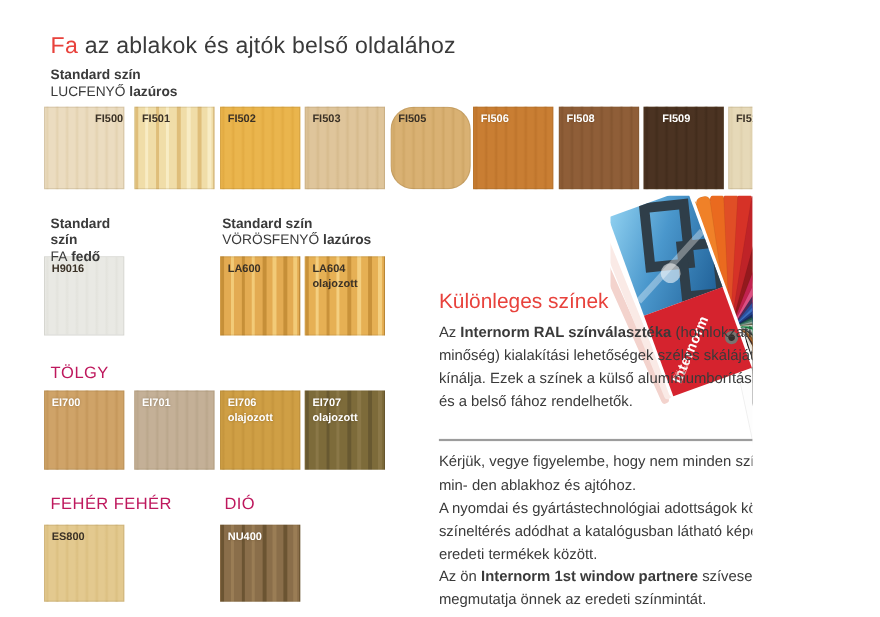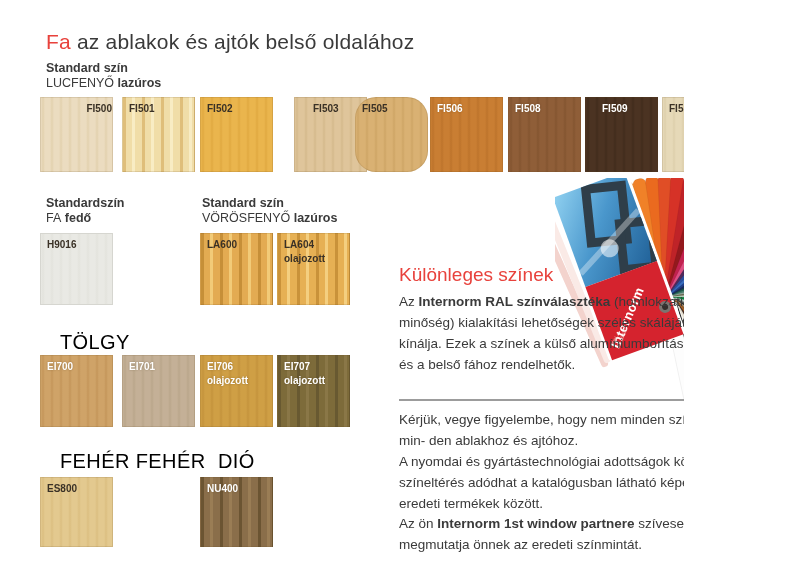--- a/index.html
+++ b/index.html
@@ -3,22 +3,22 @@
 <meta charset="utf-8">
 <style>
   html,body{margin:0;padding:0;background:#fff;}
   .page{position:relative;width:684px;height:561px;background:#ffffff;overflow:hidden;
         font-family:"Liberation Sans","DejaVu Sans",sans-serif;color:#3a3a3a;}
   .abs{position:absolute;}
   .red{color:#e8423c;}
   .page-title{left:46px;top:30px;font-size:21px;font-weight:500;letter-spacing:0.2px;z-index:2;}
   .sec-head{position:absolute;font-size:12.5px;line-height:15px;color:#3a3a3a;z-index:2;}
   .sec-head .b{font-weight:bold;}
-  .just-line{display:flex;width:112px;font-weight:bold;}
-  .big-head{position:absolute;font-size:20px;letter-spacing:0.4px;color:#000000;z-index:2;margin-left:14px;}
+  .just-line{display:flex;justify-content:space-between;width:112px;font-weight:bold;flex-direction:column;}
+  .big-head{position:absolute;font-size:15px;letter-spacing:0.4px;color:#be185d;z-index:2;}
   .swatch-row{position:absolute;left:40px;z-index:1;}
   .swatch{position:absolute;top:0;width:73px;box-sizing:border-box;border:1px solid rgba(100,70,30,0.14);}
   .swatch-label{margin:5px 0 0 6px;font-size:10px;font-weight:bold;line-height:11px;}
   .swatch-sub{margin:3px 0 0 6px;font-size:10px;font-weight:bold;line-height:11px;}
   .lab-dark{color:#3a3126;}
   .lab-light{color:#ffffff;text-shadow:0 0 2px rgba(60,40,10,0.35);}
   .special-heading{position:absolute;left:399px;top:264px;font-size:19px;z-index:2;}
   .body-text{position:absolute;left:399px;font-size:13.5px;line-height:21px;color:#3a3a3a;z-index:2;margin:0;}
   #p1{top:291px;width:318px;}
   #p2{top:409px;width:362px;text-align:justify;}
@@ -46,21 +46,21 @@
   <div class="swatch-row" style="top:97px;">
       <div class="swatch" style="left: 0px; height: 75px; background: repeating-linear-gradient(90deg, rgba(221, 202, 164, 0) 0px, rgba(221, 202, 164, 0.6) 2px, rgba(221, 202, 164, 0) 4px, rgba(221, 202, 164, 0) 9px), linear-gradient(rgb(235, 220, 192), rgb(235, 220, 192)); text-align: right;">
         <div class="swatch-label lab-dark">FI500</div>
       </div>
       <div class="swatch" style="left: 82px; height: 75px; background: repeating-linear-gradient(90deg, rgb(223, 190, 122) 0px, rgb(223, 190, 122) 3px, rgb(240, 221, 168) 3px, rgb(240, 221, 168) 9px, rgb(248, 236, 196) 9px, rgb(248, 236, 196) 12px, rgb(240, 221, 168) 12px, rgb(240, 221, 168) 19px);">
         <div class="swatch-label lab-dark">FI501</div>
       </div>
       <div class="swatch" style="left: 160px; height: 75px; background: repeating-linear-gradient(90deg, rgba(220, 163, 58, 0) 0px, rgba(220, 163, 58, 0.6) 2px, rgba(220, 163, 58, 0) 4px, rgba(220, 163, 58, 0) 9px), linear-gradient(rgb(234, 181, 77), rgb(234, 181, 77));">
         <div class="swatch-label lab-dark">FI502</div>
       </div>
-      <div class="swatch" style="left: 254px; height: 75px; background: repeating-linear-gradient(90deg, rgba(207, 179, 131, 0) 0px, rgba(207, 179, 131, 0.6) 2px, rgba(207, 179, 131, 0) 4px, rgba(207, 179, 131, 0) 9px), linear-gradient(rgb(223, 197, 155), rgb(223, 197, 155)); padding-left: 12px;">
+      <div class="swatch" style="left: 237px; height: 75px; background: repeating-linear-gradient(90deg, rgba(207, 179, 131, 0) 0px, rgba(207, 179, 131, 0.6) 2px, rgba(207, 179, 131, 0) 4px, rgba(207, 179, 131, 0) 9px), linear-gradient(rgb(223, 197, 155), rgb(223, 197, 155));">
         <div class="swatch-label lab-dark">FI503</div>
       </div>
       <div class="swatch" style="left: 315px; height: 75px; background: repeating-linear-gradient(90deg, rgba(200, 159, 94, 0) 0px, rgba(200, 159, 94, 0.6) 2px, rgba(200, 159, 94, 0) 4px, rgba(200, 159, 94, 0) 9px), linear-gradient(rgb(217, 177, 115), rgb(217, 177, 115)); border-radius: 21px;">
         <div class="swatch-label lab-dark">FI505</div>
       </div>
       <div class="swatch" style="left: 390px; height: 75px; background: repeating-linear-gradient(90deg, rgba(183, 110, 39, 0) 0px, rgba(183, 110, 39, 0.6) 2px, rgba(183, 110, 39, 0) 4px, rgba(183, 110, 39, 0) 9px), linear-gradient(rgb(201, 126, 51), rgb(201, 126, 51));">
         <div class="swatch-label lab-light">FI506</div>
       </div>
       <div class="swatch" style="left: 468px; height: 75px; background: repeating-linear-gradient(90deg, rgba(124, 79, 43, 0) 0px, rgba(124, 79, 43, 0.6) 2px, rgba(124, 79, 43, 0) 4px, rgba(124, 79, 43, 0) 9px), linear-gradient(rgb(143, 94, 56), rgb(143, 94, 56));">
         <div class="swatch-label lab-light">FI508</div>

